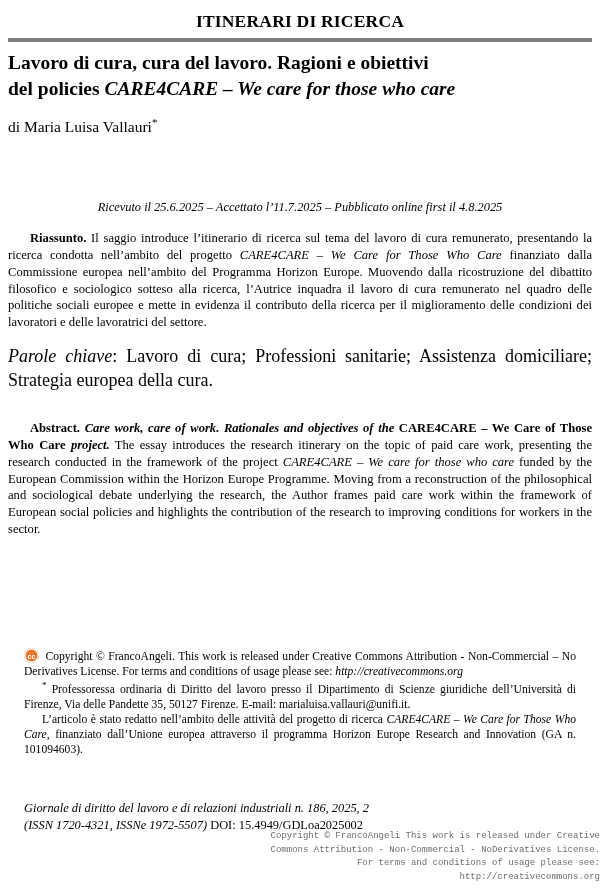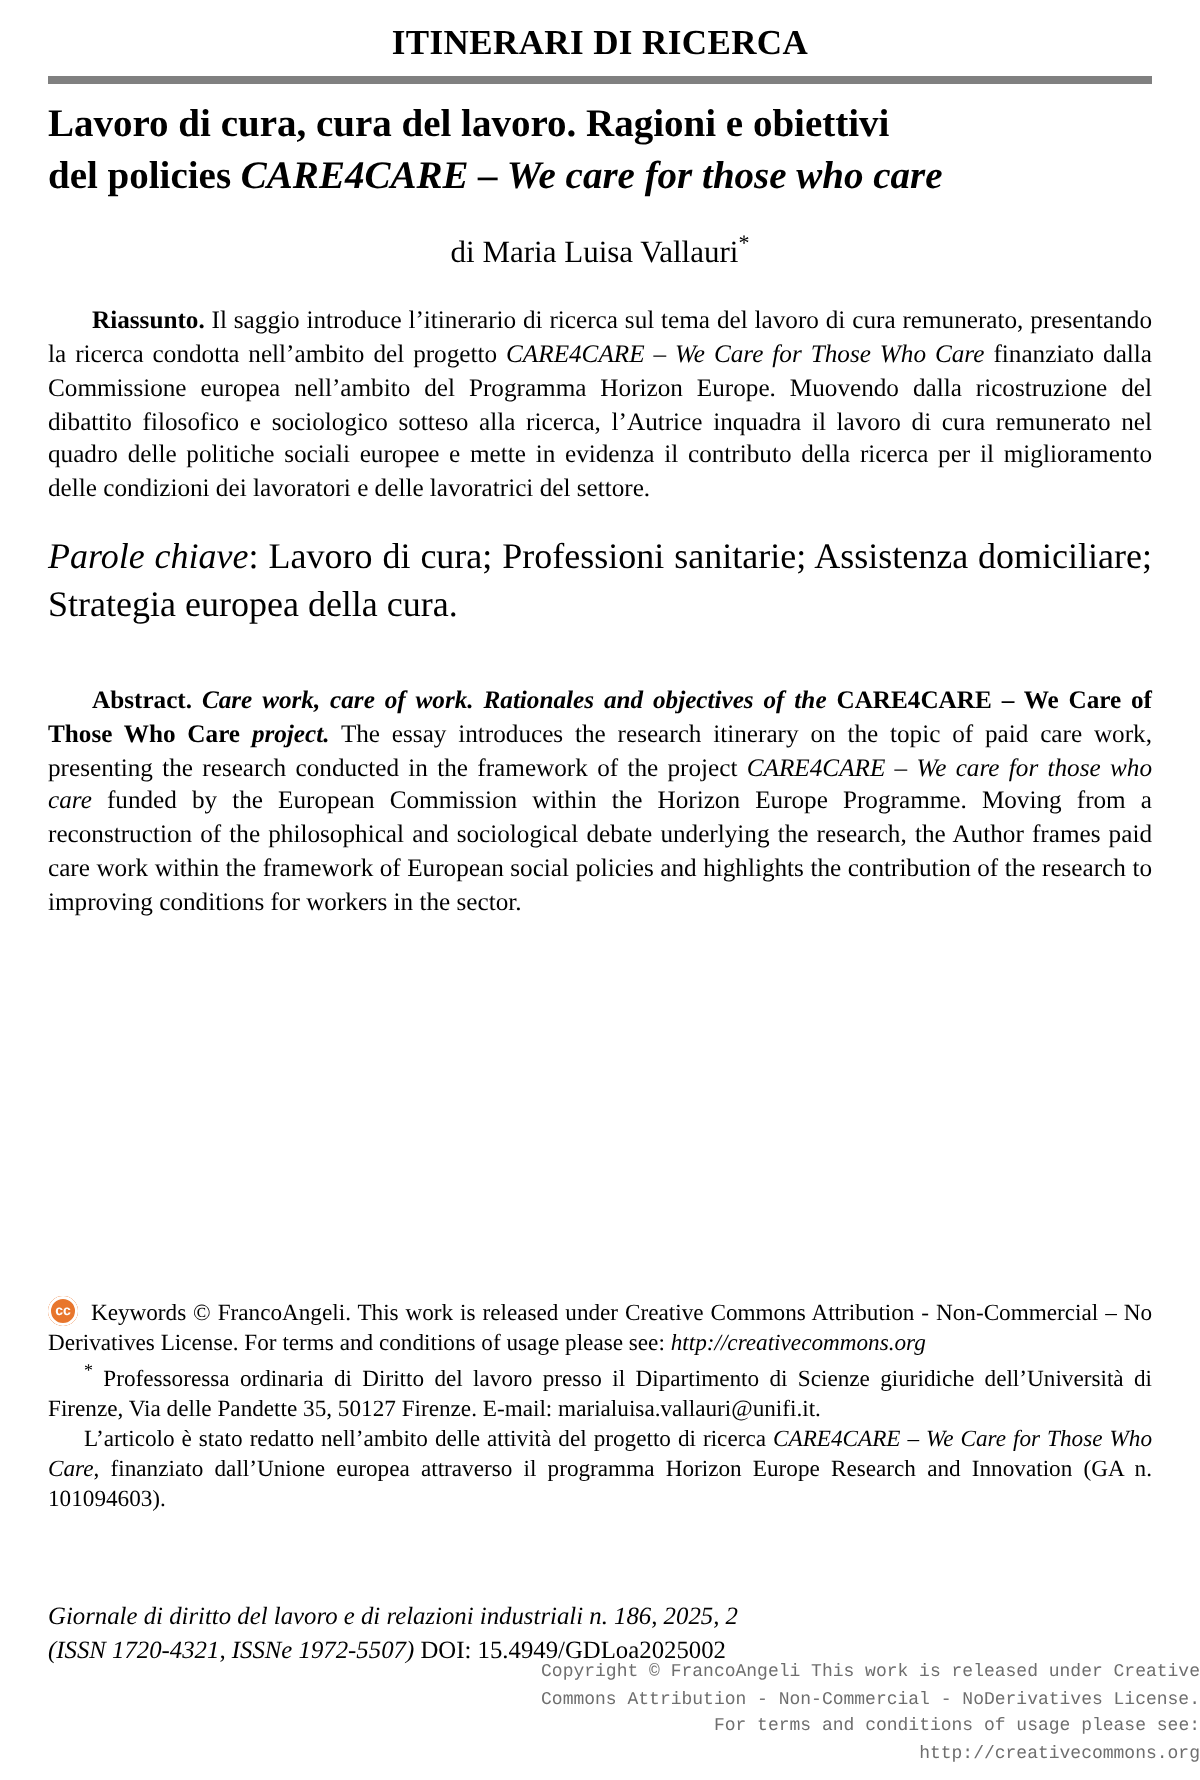--- a/index.html
+++ b/index.html
@@ -13,21 +13,21 @@
     position: relative;
     overflow: hidden;
     font-family: "Liberation Serif", "DejaVu Serif", serif;
     color: #000000;
   }
   .page {
     position: relative;
     width: 600px;
     height: 890px;
     box-sizing: border-box;
-    padding: 0 24px;
+    padding: 0 8px;
   }
 
   
   .journal-header {
     text-align: center;
     padding-top: 11px;
   }
   .journal-header .line1 {
     font-size: 17.5px;
     font-weight: bold;
@@ -58,21 +58,20 @@
     text-align: left;
     margin: 0;
   }
   .article-title .it {
     font-style: italic;
   }
   .byline {
     font-size: 15.5px;
     line-height: 1.3;
     margin-top: 13px;
-    text-align: center;
   }
   .byline sup {
     font-size: 11px;
     vertical-align: super;
   }
 
   
   .dates {
     margin-top: 62px;
     font-style: italic;
@@ -212,32 +211,33 @@
   <div class="title-block">
     <h1 class="article-title">
       <span>Lavoro di cura, cura del lavoro. Ragioni e obiettivi</span><br>
       <span>del policies </span><span class="it">CARE4CARE – We care for those who care</span>
     </h1>
     <div class="byline">
       <span>di Maria Luisa Vallauri</span><sup>*</sup>
     </div>
   </div>
 
+  <div class="dates">Ricevuto il 25.6.2025 – Accettato l’11.7.2025 – Pubblicato online first il 4.8.2025</div>
 
   <div class="abstract it-abstract">
     <p><span class="lead">Riassunto.</span><span> Il saggio introduce l’itinerario di ricerca sul tema del lavoro di cura remunerato, presentando la ricerca condotta nell’ambito del progetto </span><span class="it">CARE4CARE – We Care for Those Who Care</span><span> finanziato dalla Commissione europea nell’ambito del Programma Horizon Europe. Muovendo dalla ricostruzione del dibattito filosofico e sociologico sotteso alla ricerca, l’Autrice inquadra il lavoro di cura remunerato nel quadro delle politiche sociali europee e mette in evidenza il contributo della ricerca per il miglioramento delle condizioni dei lavoratori e delle lavoratrici del settore.</span></p>
     <div class="keywords"><span class="label">Parole chiave</span><span>: Lavoro di cura; Professioni sanitarie; Assistenza domiciliare; Strategia europea della cura.</span></div>
   </div>
 
   <div class="abstract en">
     <p><span class="lead">Abstract.</span><span class="lead-it"> Care work, care of work. Rationales and objectives of the </span><span class="lead">CARE4CARE – We Care of Those Who Care</span><span class="lead-it"> project.</span><span> The essay introduces the research itinerary on the topic of paid care work, presenting the research conducted in the framework of the project </span><span class="it">CARE4CARE – We care for those who care</span><span> funded by the European Commission within the Horizon Europe Programme. Moving from a reconstruction of the philosophical and sociological debate underlying the research, the Author frames paid care work within the framework of European social policies and highlights the contribution of the research to improving conditions for workers in the sector.</span></p>
   </div>
 
   <div class="footnotes">
-    <div class="cc-line"><span class="cc-icon"></span><span> Keywords © FrancoAngeli. This work is released under Creative Commons Attribution - Non-Commercial – No Derivatives License. For terms and conditions of usage please see: </span><span class="cc-url">http://creativecommons.org</span></div>
+    <div class="cc-line"><span class="cc-icon"></span><span> Copyright © FrancoAngeli. This work is released under Creative Commons Attribution - Non-Commercial – No Derivatives License. For terms and conditions of usage please see: </span><span class="cc-url">http://creativecommons.org</span></div>
     <div class="fn-note"><sup>*</sup><span> Professoressa ordinaria di Diritto del lavoro presso il Dipartimento di Scienze giuridiche dell’Università di Firenze, Via delle Pandette 35, 50127 Firenze. E-mail: marialuisa.vallauri@unifi.it.</span></div>
     <div class="fn-note"><span>L’articolo è stato redatto nell’ambito delle attività del progetto di ricerca </span><span class="it">CARE4CARE – We Care for Those Who Care</span><span>, finanziato dall’Unione europea attraverso il programma Horizon Europe Research and Innovation (GA n. 101094603).</span></div>
   </div>
 
   <div class="citation">
     <div>Giornale di diritto del lavoro e di relazioni industriali n. 186, 2025, 2</div>
     <div><span>(ISSN 1720-4321, ISSNe 1972-5507)</span><span class="doi"> DOI: 15.4949/GDLoa2025002</span></div>
   </div>
 
   <div class="watermark">

